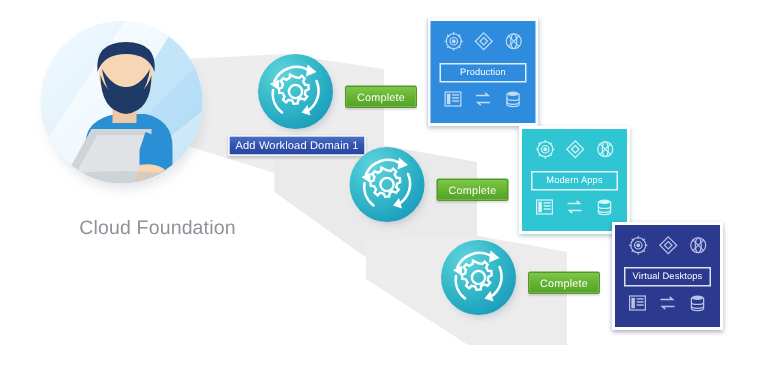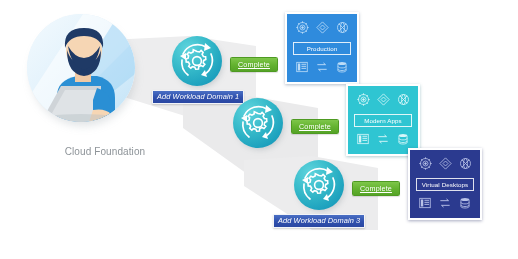--- a/index.html
+++ b/index.html
@@ -20,21 +20,21 @@
   .avatar-shadow{
     position:absolute;left:6px;top:8px;width:104px;height:104px;border-radius:50%;
     background:rgba(120,130,140,.22);filter:blur(4px);
   }
   .avatar{
     position:absolute;left:2px;top:0;width:108px;height:108px;border-radius:50%;
     overflow:hidden;background:#e9f4fb;
   }
   .avatar-caption{
     position:absolute;left:4px;top:133px;width:152px;text-align:center;
-    font-size:10px;line-height:10px;color:#8d9398;letter-spacing:.1px;
+    font-size:13px;line-height:10px;color:#8d9398;letter-spacing:.1px;
   }
 
   
   .gear-node{position:absolute;width:52px;height:52px;}
   .gear-shadow{
     position:absolute;left:4px;top:5px;width:46px;height:46px;border-radius:50%;
     background:rgba(90,110,120,.30);filter:blur(3px);
   }
   .gear-disc{
     position:absolute;left:0;top:0;width:50px;height:50px;border-radius:50%;
@@ -45,32 +45,30 @@
   
   .badge{
     position:absolute;height:13px;line-height:13px;
     padding:0 7px;border-radius:1.5px;
     background:linear-gradient(to bottom,#7ec64a 0%,#64b330 52%,#55a327 100%);
     border:1px solid #4e9a22;
     color:#ffffff;font-size:7.2px;letter-spacing:.15px;
     text-align:center;
     box-shadow:0 1px 1px rgba(0,0,0,.12);
     white-space:nowrap;
-    text-decoration:underline;
   }
 
   
   .steplabel{
     position:absolute;height:12px;line-height:12px;
     padding:0 4px;border-radius:1px;
     background:linear-gradient(to bottom,#4a6fc4 0%,#2f50ad 55%,#2a47a2 100%);
     border:1px solid #f2f4f8;
     color:#ffffff;font-size:7.4px;letter-spacing:.1px;white-space:nowrap;
     box-shadow:0 1px 2px rgba(0,0,0,.18);
-    font-style:italic;
   }
 
   
   .card{position:absolute;width:74px;height:72px;box-sizing:border-box;}
   .card-inner{
     position:absolute;left:0;top:0;right:0;bottom:0;
     border:2.2px solid #ffffff;box-sizing:border-box;
     display:flex;flex-direction:column;align-items:center;
     padding-top:7px;
   }
@@ -209,21 +207,20 @@
           <polygon points="8,20 14,17 14,24"></polygon>
         </g>
         <g fill="none" stroke="#ffffff" stroke-width="1.6">
           <path d="M25 15.5 l2.6 .5 1.5 -1.6 2 1.9 -1 2 1.3 2.2 2.2 .2 .2 2.8 -2.1 .9 -.5 2.5 1.6 1.5 -1.8 2.1 -2.1 -1 -2.2 1.3 -.2 2.2 -2.8 .2 -.9 -2.1 -2.5 -.5 -1.5 1.6 -2.1 -1.8 1 -2.1 -1.3 -2.2 -2.2 -.2 -.2 -2.8 2.1 -.9 .5 -2.5 -1.6 -1.5 1.9 -2 2 1 2.2 -1.3 .2 -2.2 z"></path>
           <circle cx="25" cy="25" r="4.4"></circle>
         </g>
       </svg>
     </div>
   </div>
   <div class="badge" style="left:352px;top:181px;">Complete</div>
-  <div class="steplabel" style="left:273px;top:214px;">Add Workload Domain 3</div>
 
   <div class="card card-prod" style="left:285px;top:12px;">
     <div class="card-inner">
       <div class="iconrow">
         <span>
           <svg width="15" height="15" viewBox="0 0 24 24" fill="none" stroke="#bcdcf7" stroke-width="1.3">
             <circle cx="12" cy="12" r="8"></circle>
               <circle cx="12" cy="12" r="4"></circle>
             <circle cx="12" cy="12" r="1.4" fill="#bcdcf7"></circle>
             <path d="M12 2v3M12 19v3M2 12h3M19 12h3M5 5l2 2M17 17l2 2M19 5l-2 2M7 17l-2 2"></path>

